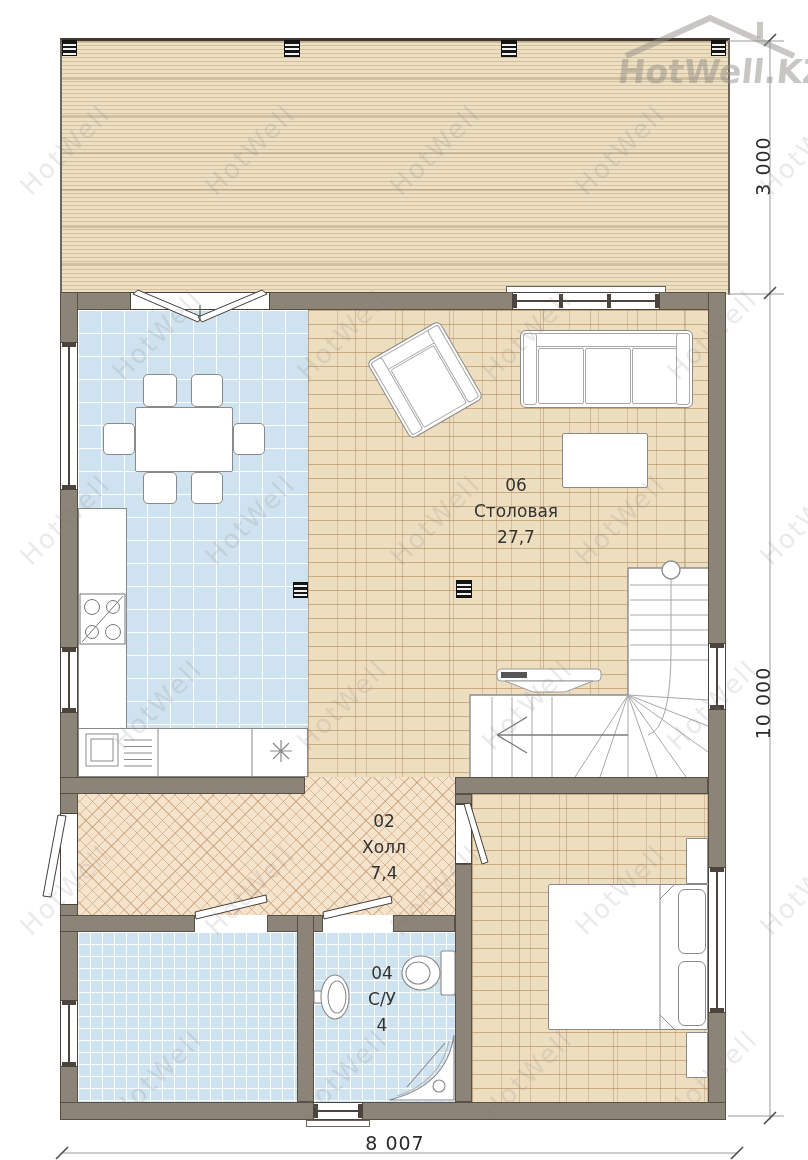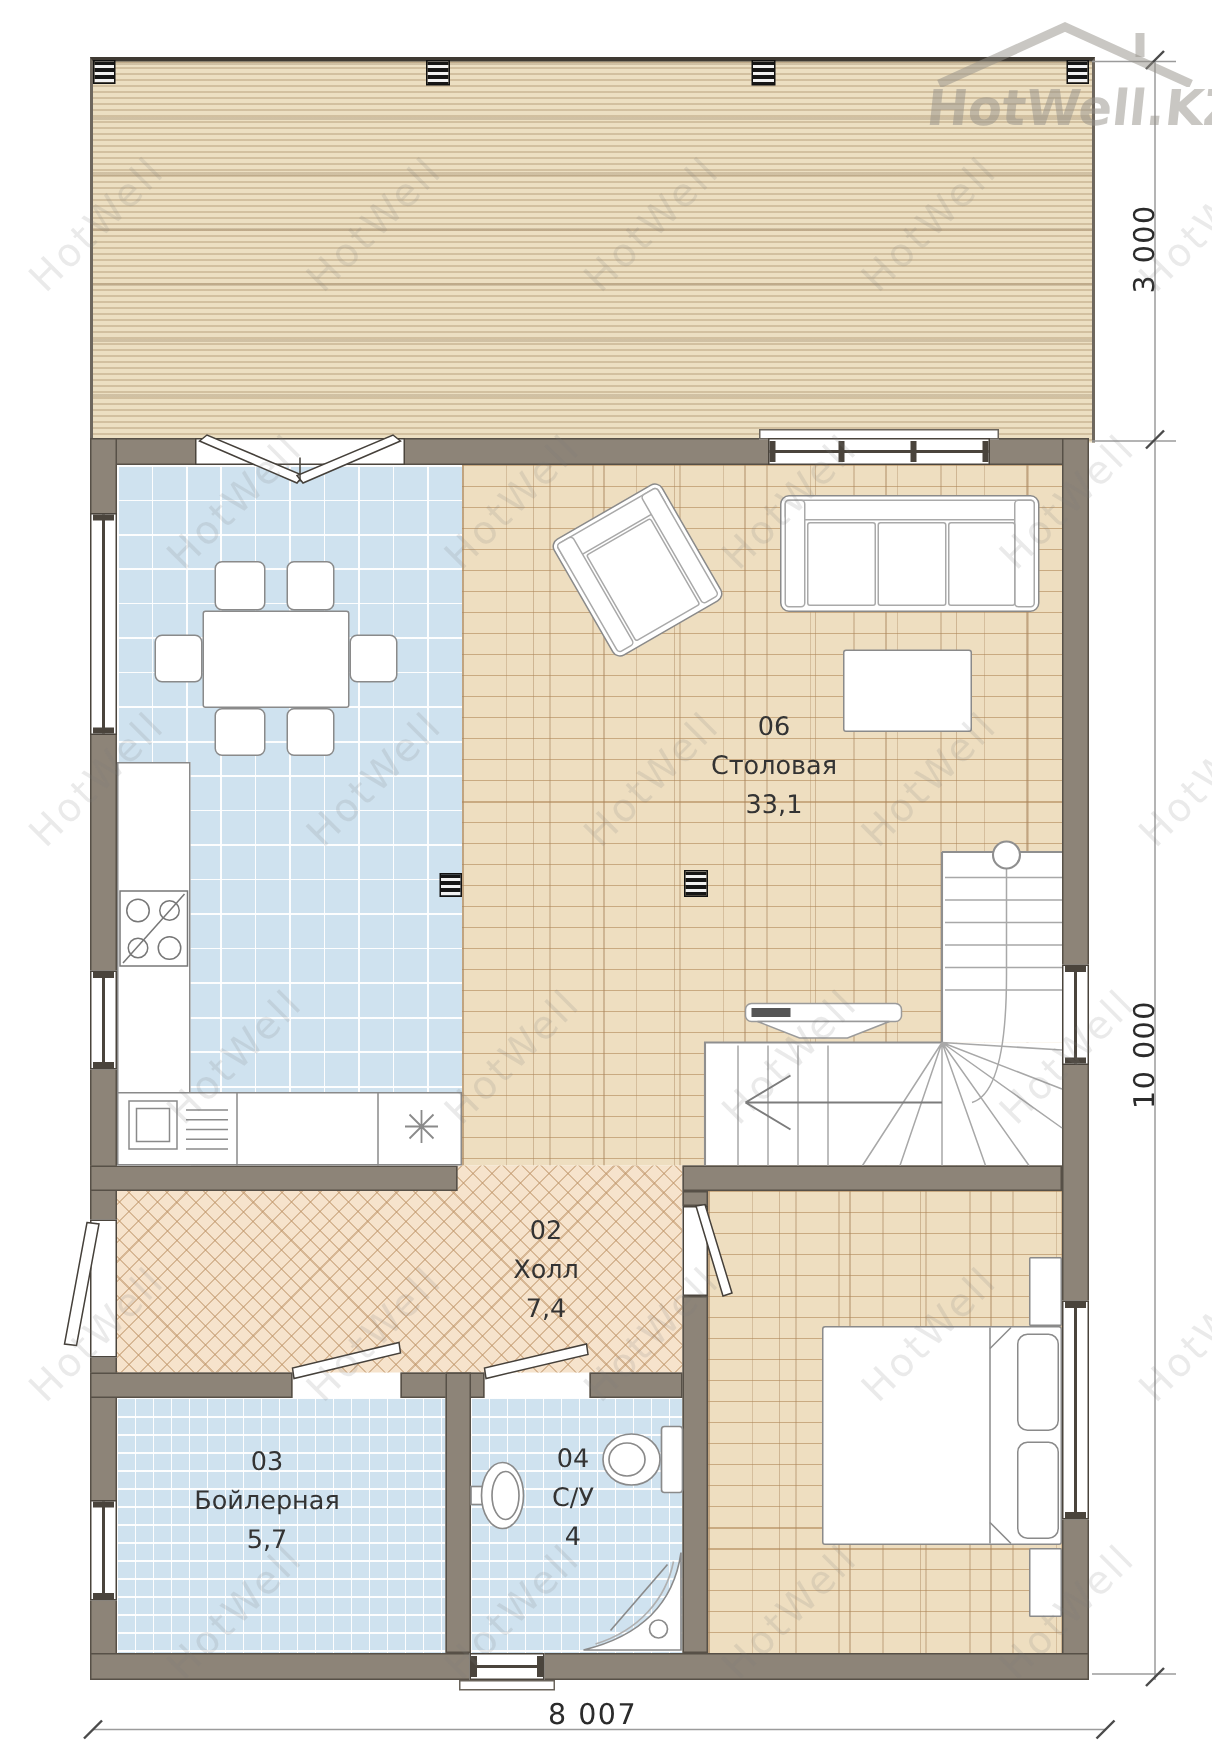--- a/index.html
+++ b/index.html
@@ -239,31 +239,26 @@
         <line x1="764" y1="1124" x2="776" y2="1112"></line>
         <line x1="56" y1="1159" x2="68" y2="1147"></line>
         <line x1="731" y1="1159" x2="743" y2="1147"></line>
       </g>
     </g>
   </svg>
 
   <div class="rlabel" style="left:426px;top:472px;width:180px;">
     <span>06</span>
     <span>Столовая</span>
-    <span>33,1</span>
-  </div>
-  <div class="rlabel" style="left:274px;top:808px;width:180px;">
+    <span>27,7</span>
+  </div>
+  <div class="rlabel" style="left:294px;top:808px;width:180px;">
     <span>02</span>
     <span>Холл</span>
     <span>7,4</span>
-  </div>
-  <div class="rlabel" style="left:88px;top:962px;width:180px;">
-    <span>03</span>
-    <span>Бойлерная</span>
-    <span>5,7</span>
   </div>
   <div class="rlabel" style="left:292px;top:960px;width:180px;">
     <span>04</span>
     <span>С/У</span>
     <span>4</span>
   </div>
 
   <div class="dimtext rot" style="left:718px;top:155px;width:90px;">3 000</div>
   <div class="dimtext rot" style="left:710px;top:692px;width:106px;">10 000</div>
   <div class="dimtext" style="left:345px;top:1132px;width:100px;">8 007</div>

